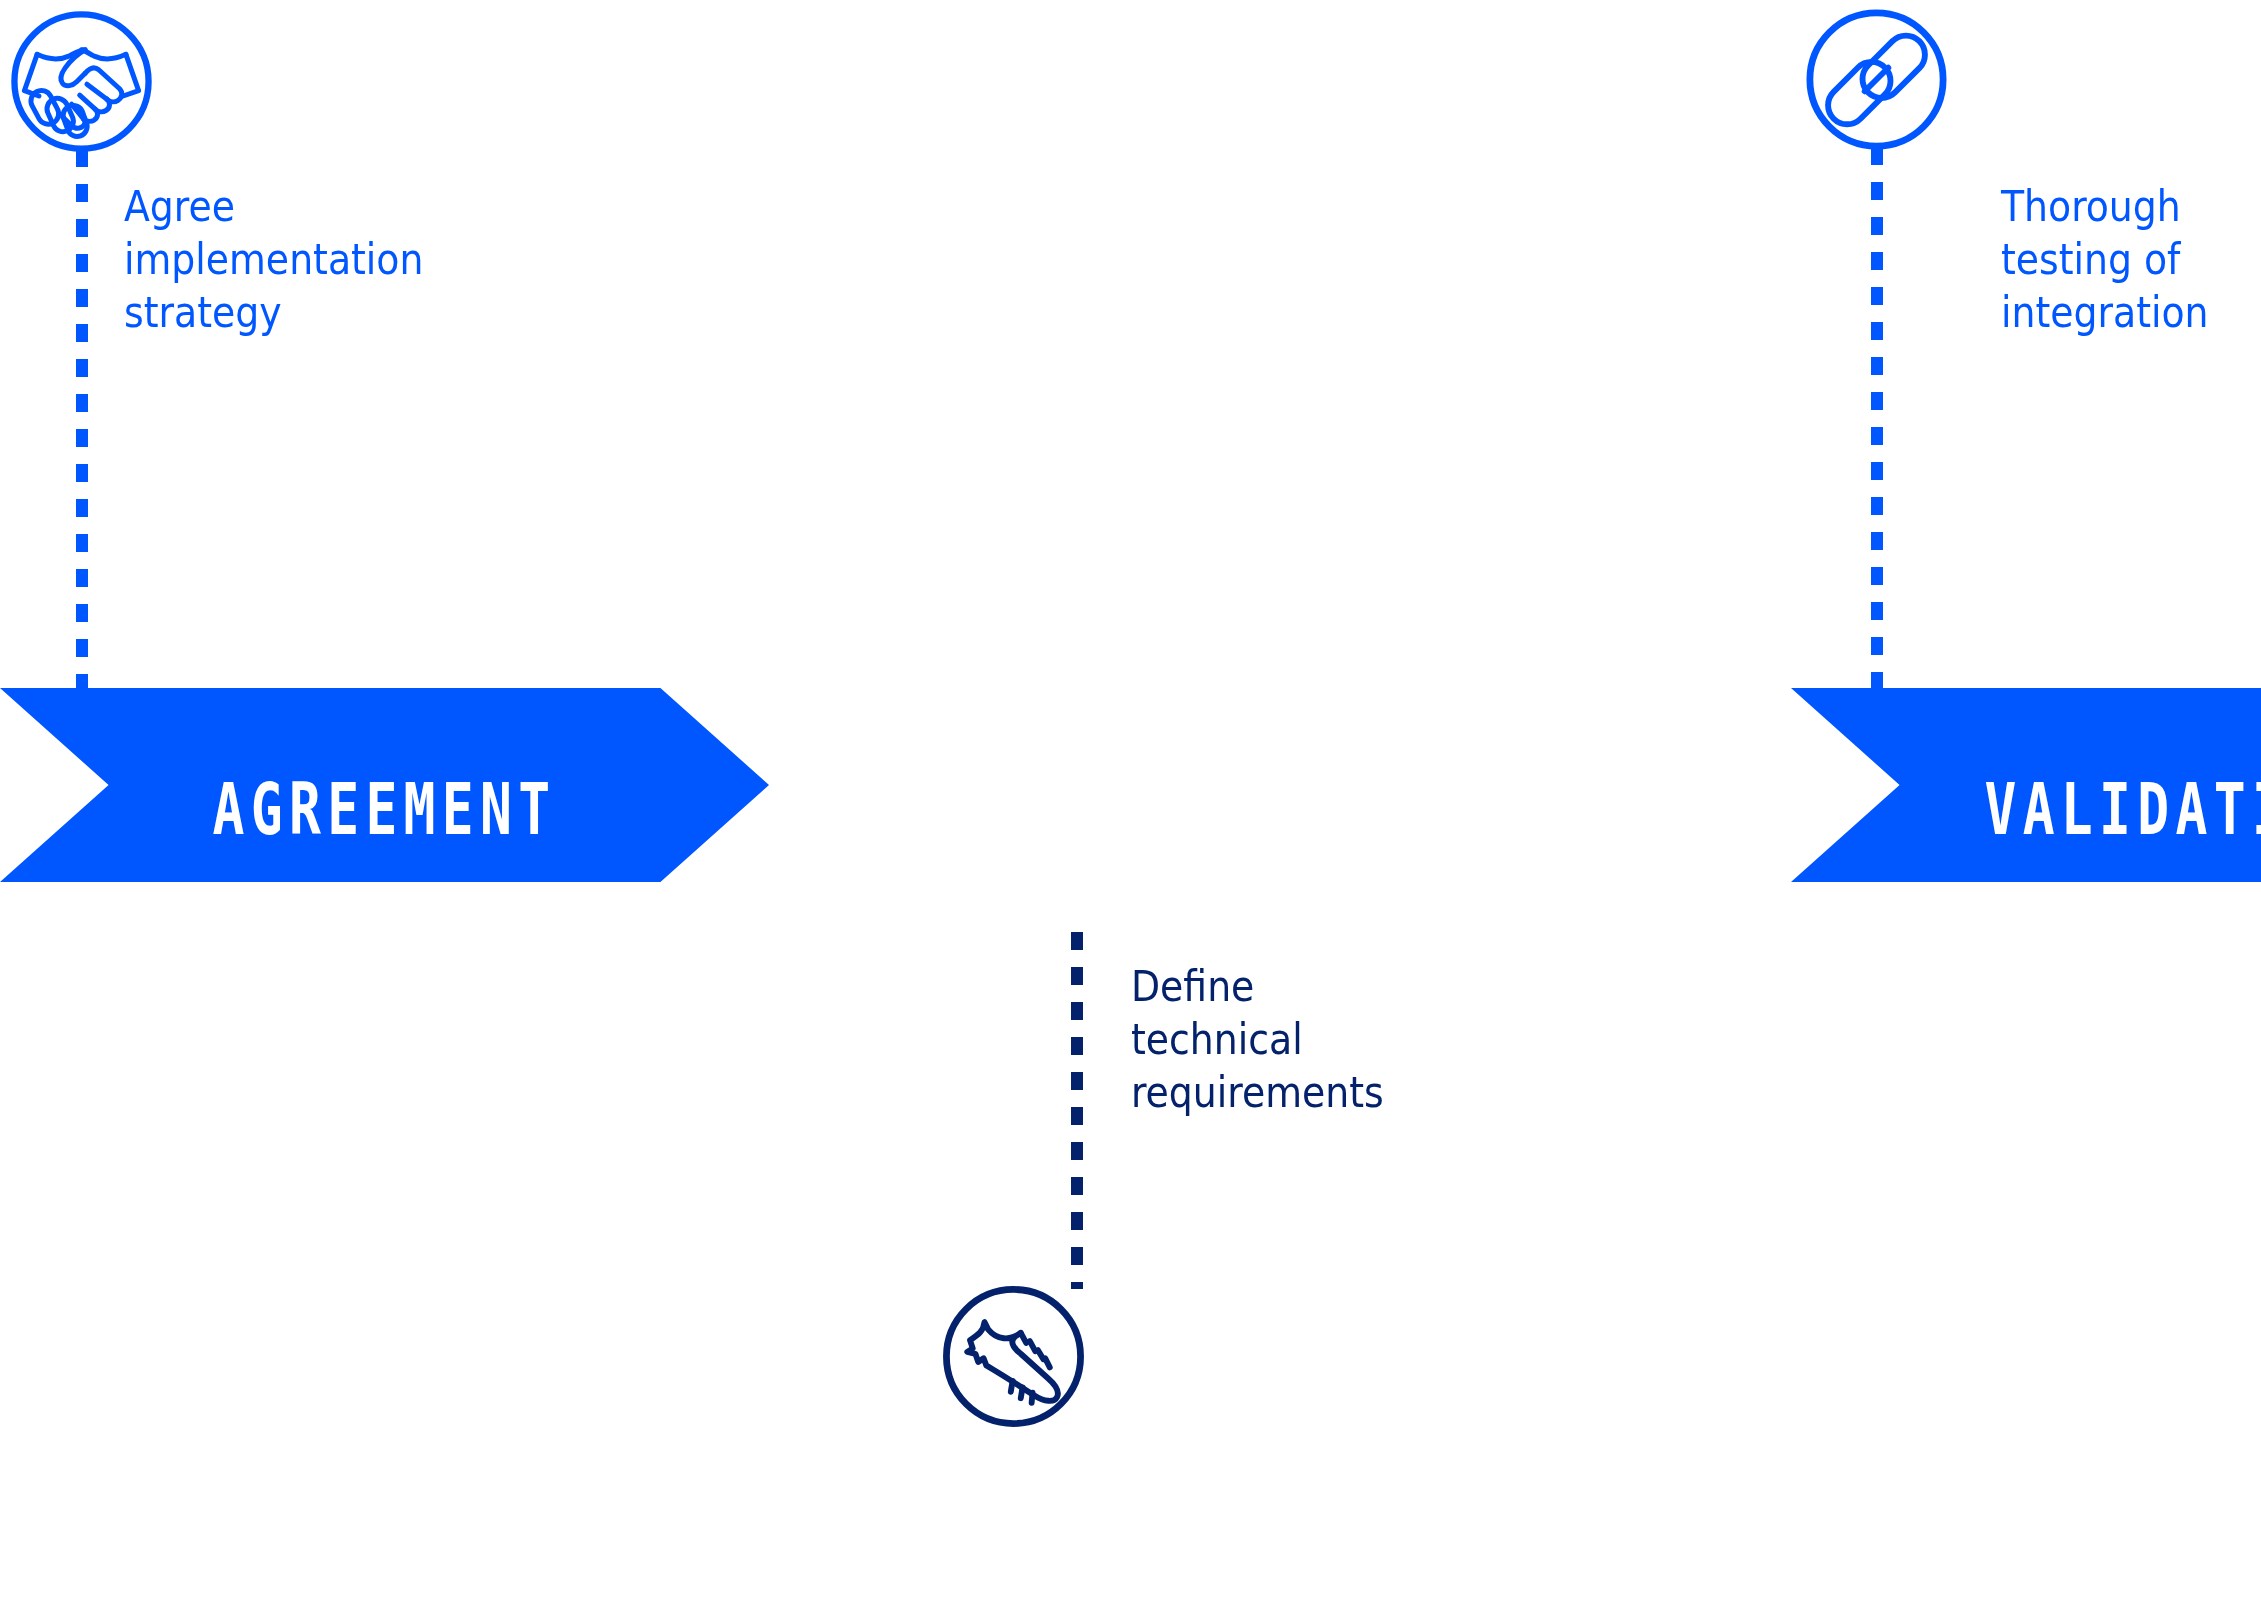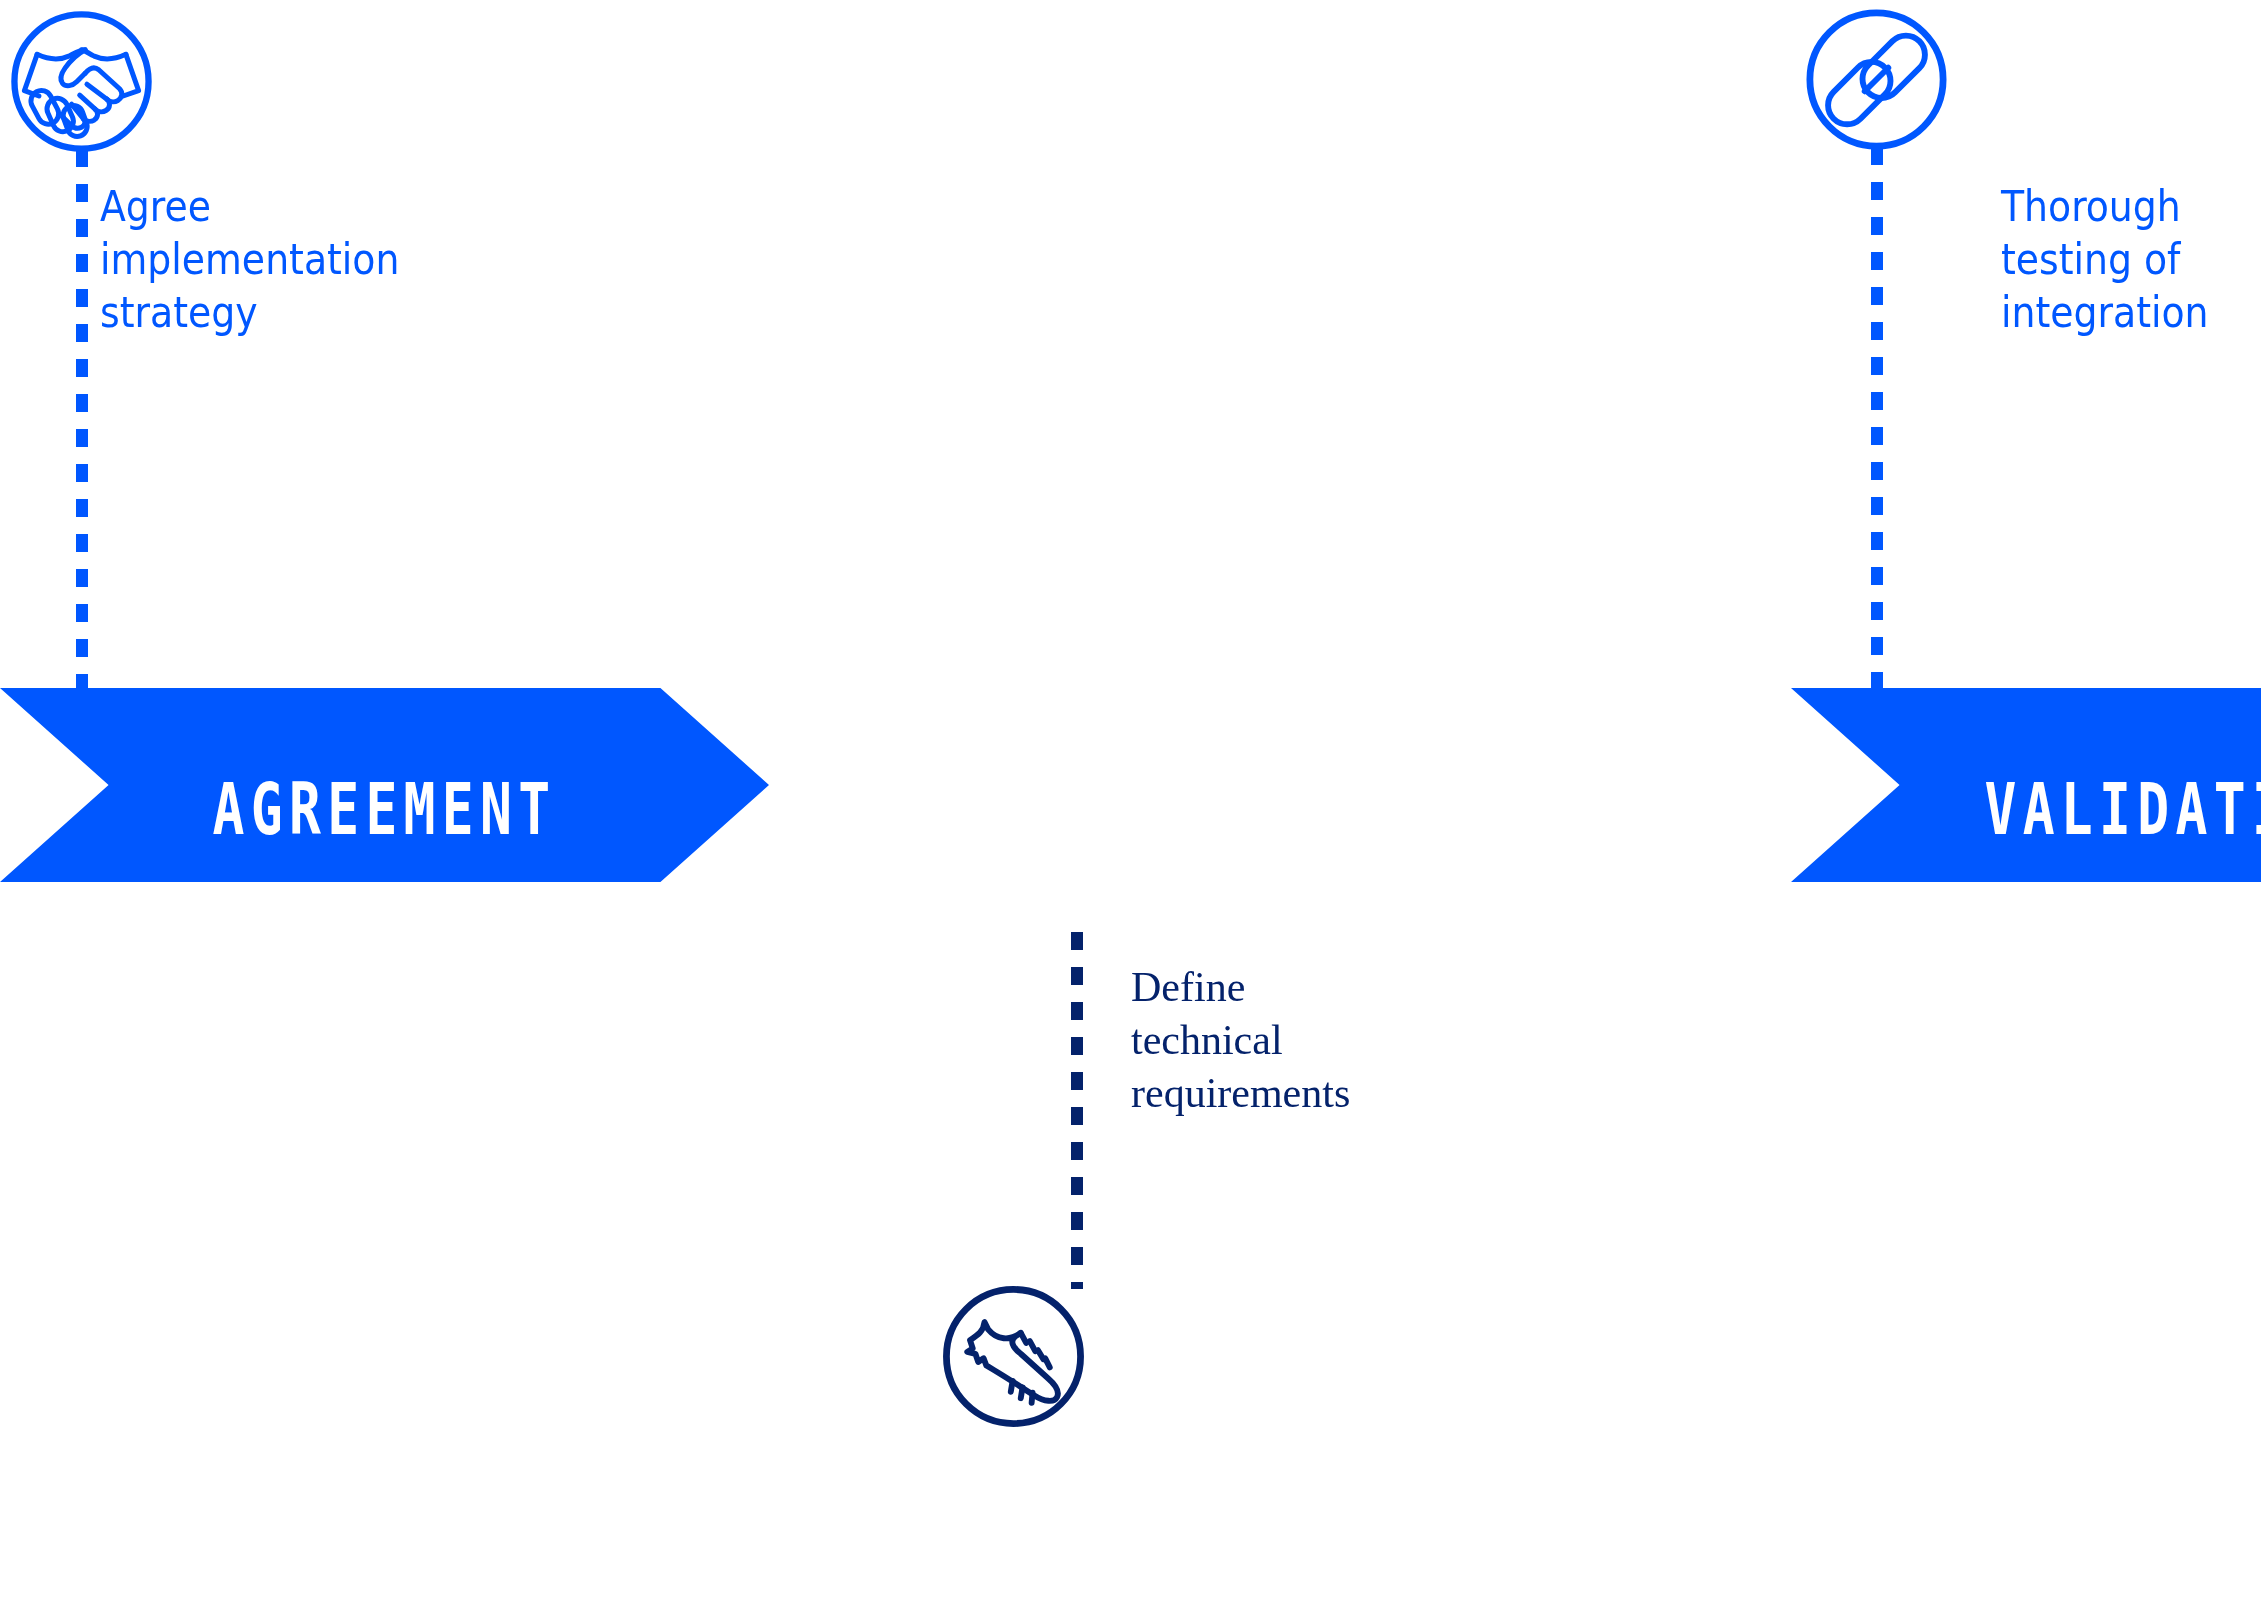--- a/index.html
+++ b/index.html
@@ -78,25 +78,25 @@
         <rect x="90" y="196" width="46" height="76" rx="23" transform="rotate(-24 113 234)"></rect>
         <rect x="124" y="212" width="44" height="70" rx="22" transform="rotate(-20 146 247)"></rect>
       </g>
     </svg>
   </div>
 
   <div class="dash blue" style="left:76px;top:149px;height:543px;">
     <i></i>
   </div>
 
-  <div class="cap blue" style="left:100px;top:181px;width:326px;">Agree
+  <div class="cap blue" style="left:124px;top:181px;width:326px;">Agree
 implementation
 strategy</div>
 
-  <div class="cap navy" style="left:1131px;top:961px;width:344px;font-family:Liberation Serif, serif;">Define
+  <div class="cap navy" style="left:1131px;top:961px;width:344px;">Define
 technical
 requirements</div>
 
   <div class="dash navy" style="left:1071px;top:932px;height:357px;">
     <i></i>
   </div>
 
   <div class="bubble" style="left:941px;top:1284px;">
     <svg viewBox="0 0 320 320">
       <circle cx="160" cy="160" r="148" fill="none" stroke="#04226B" stroke-width="15"></circle>

